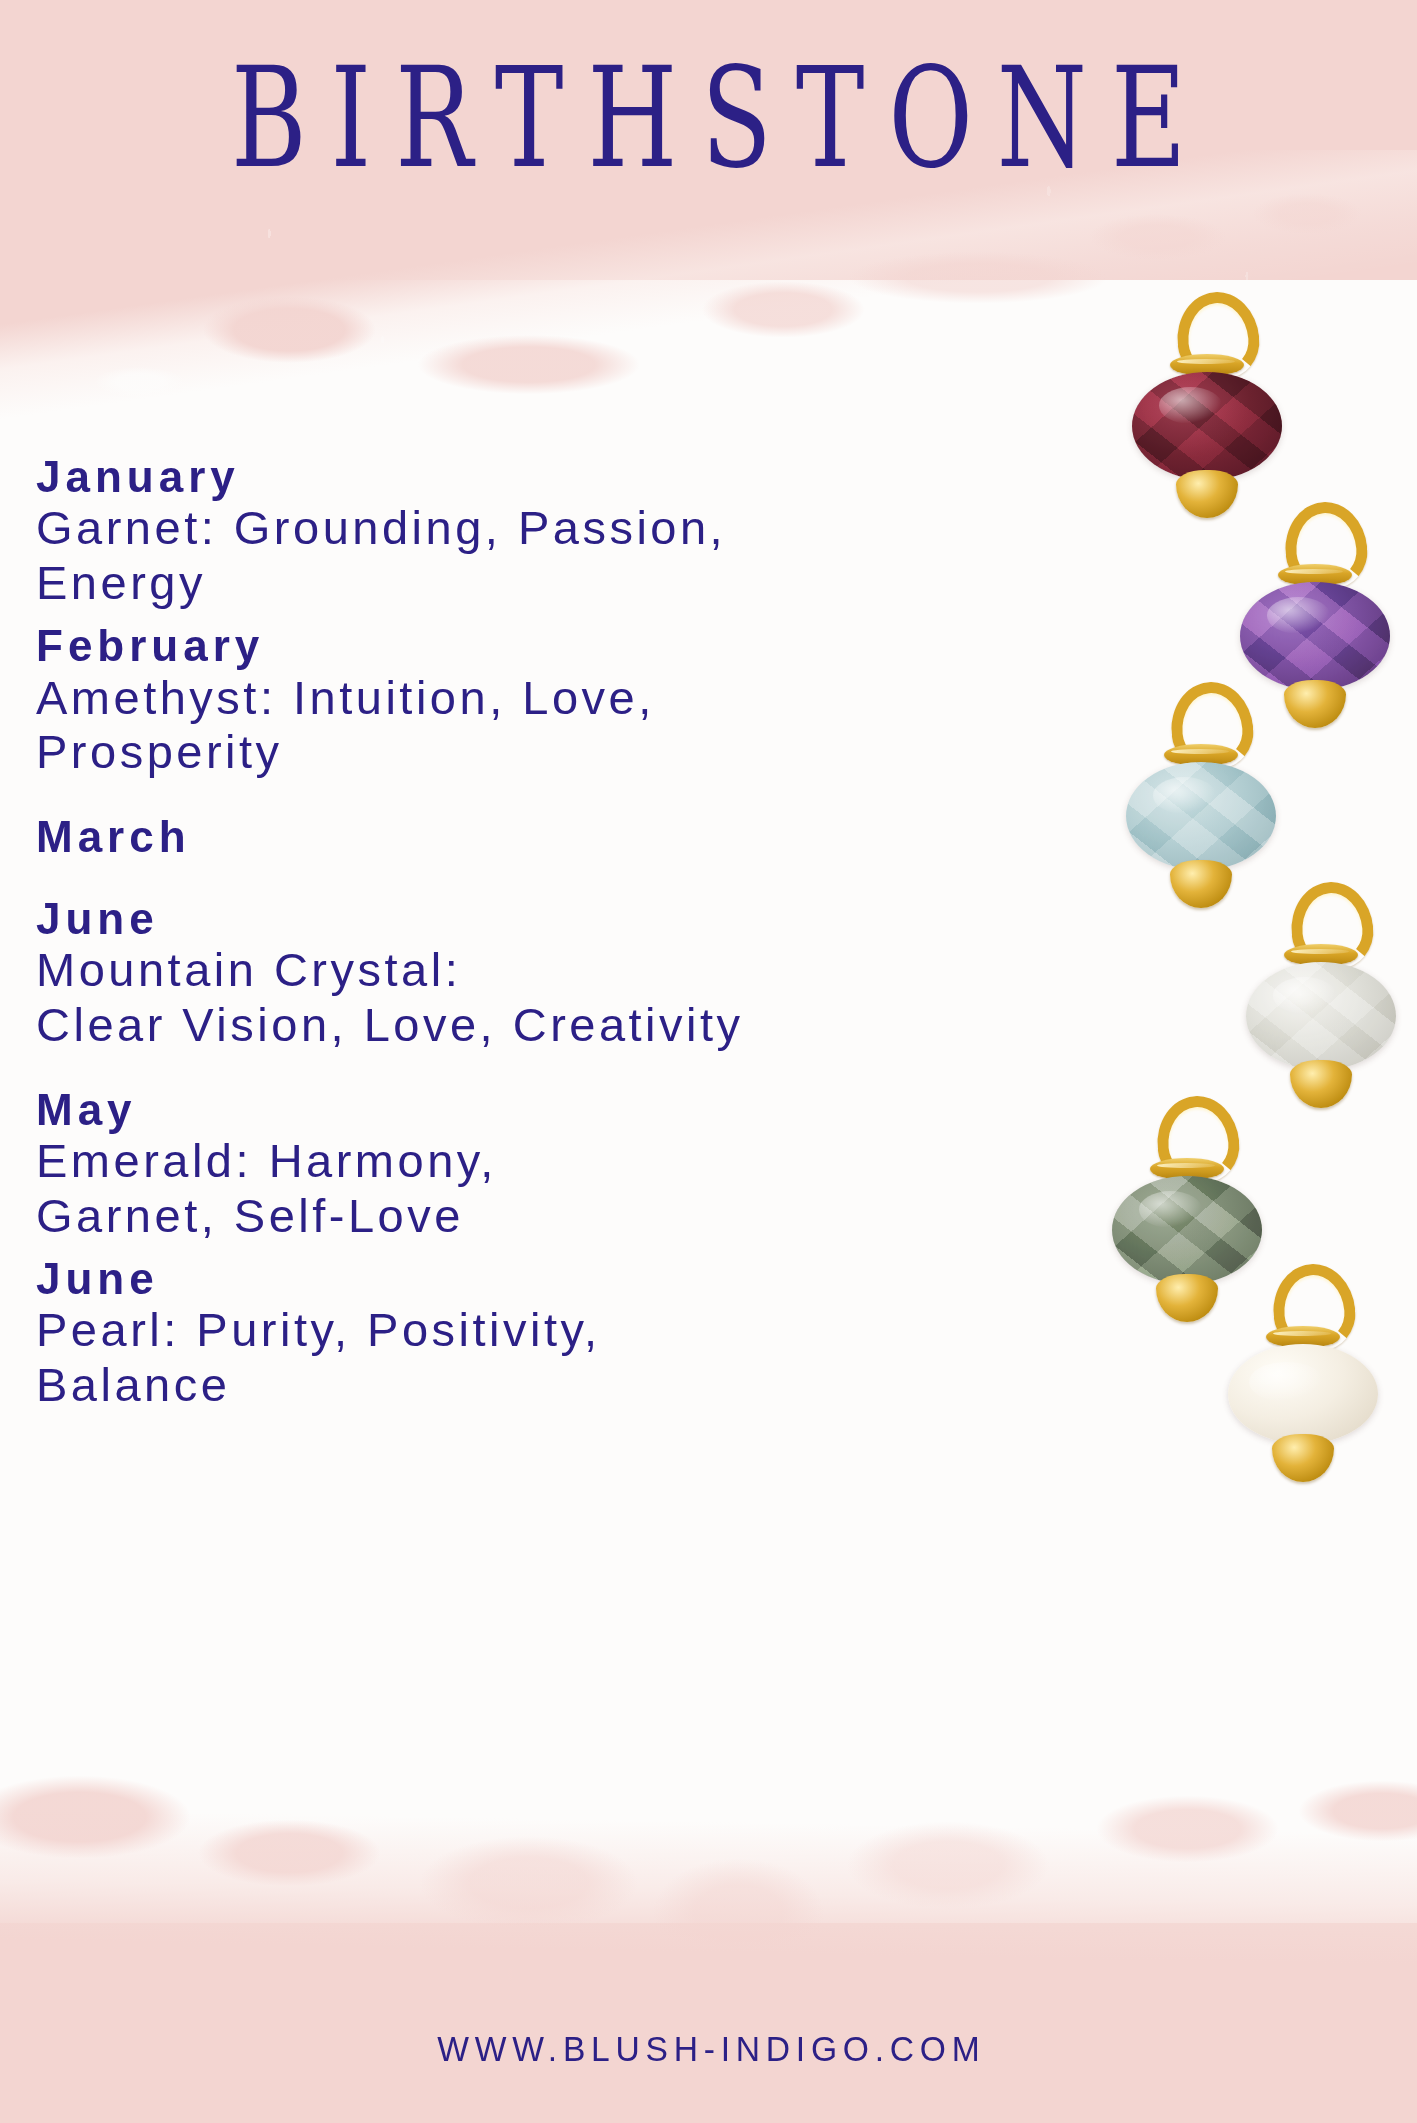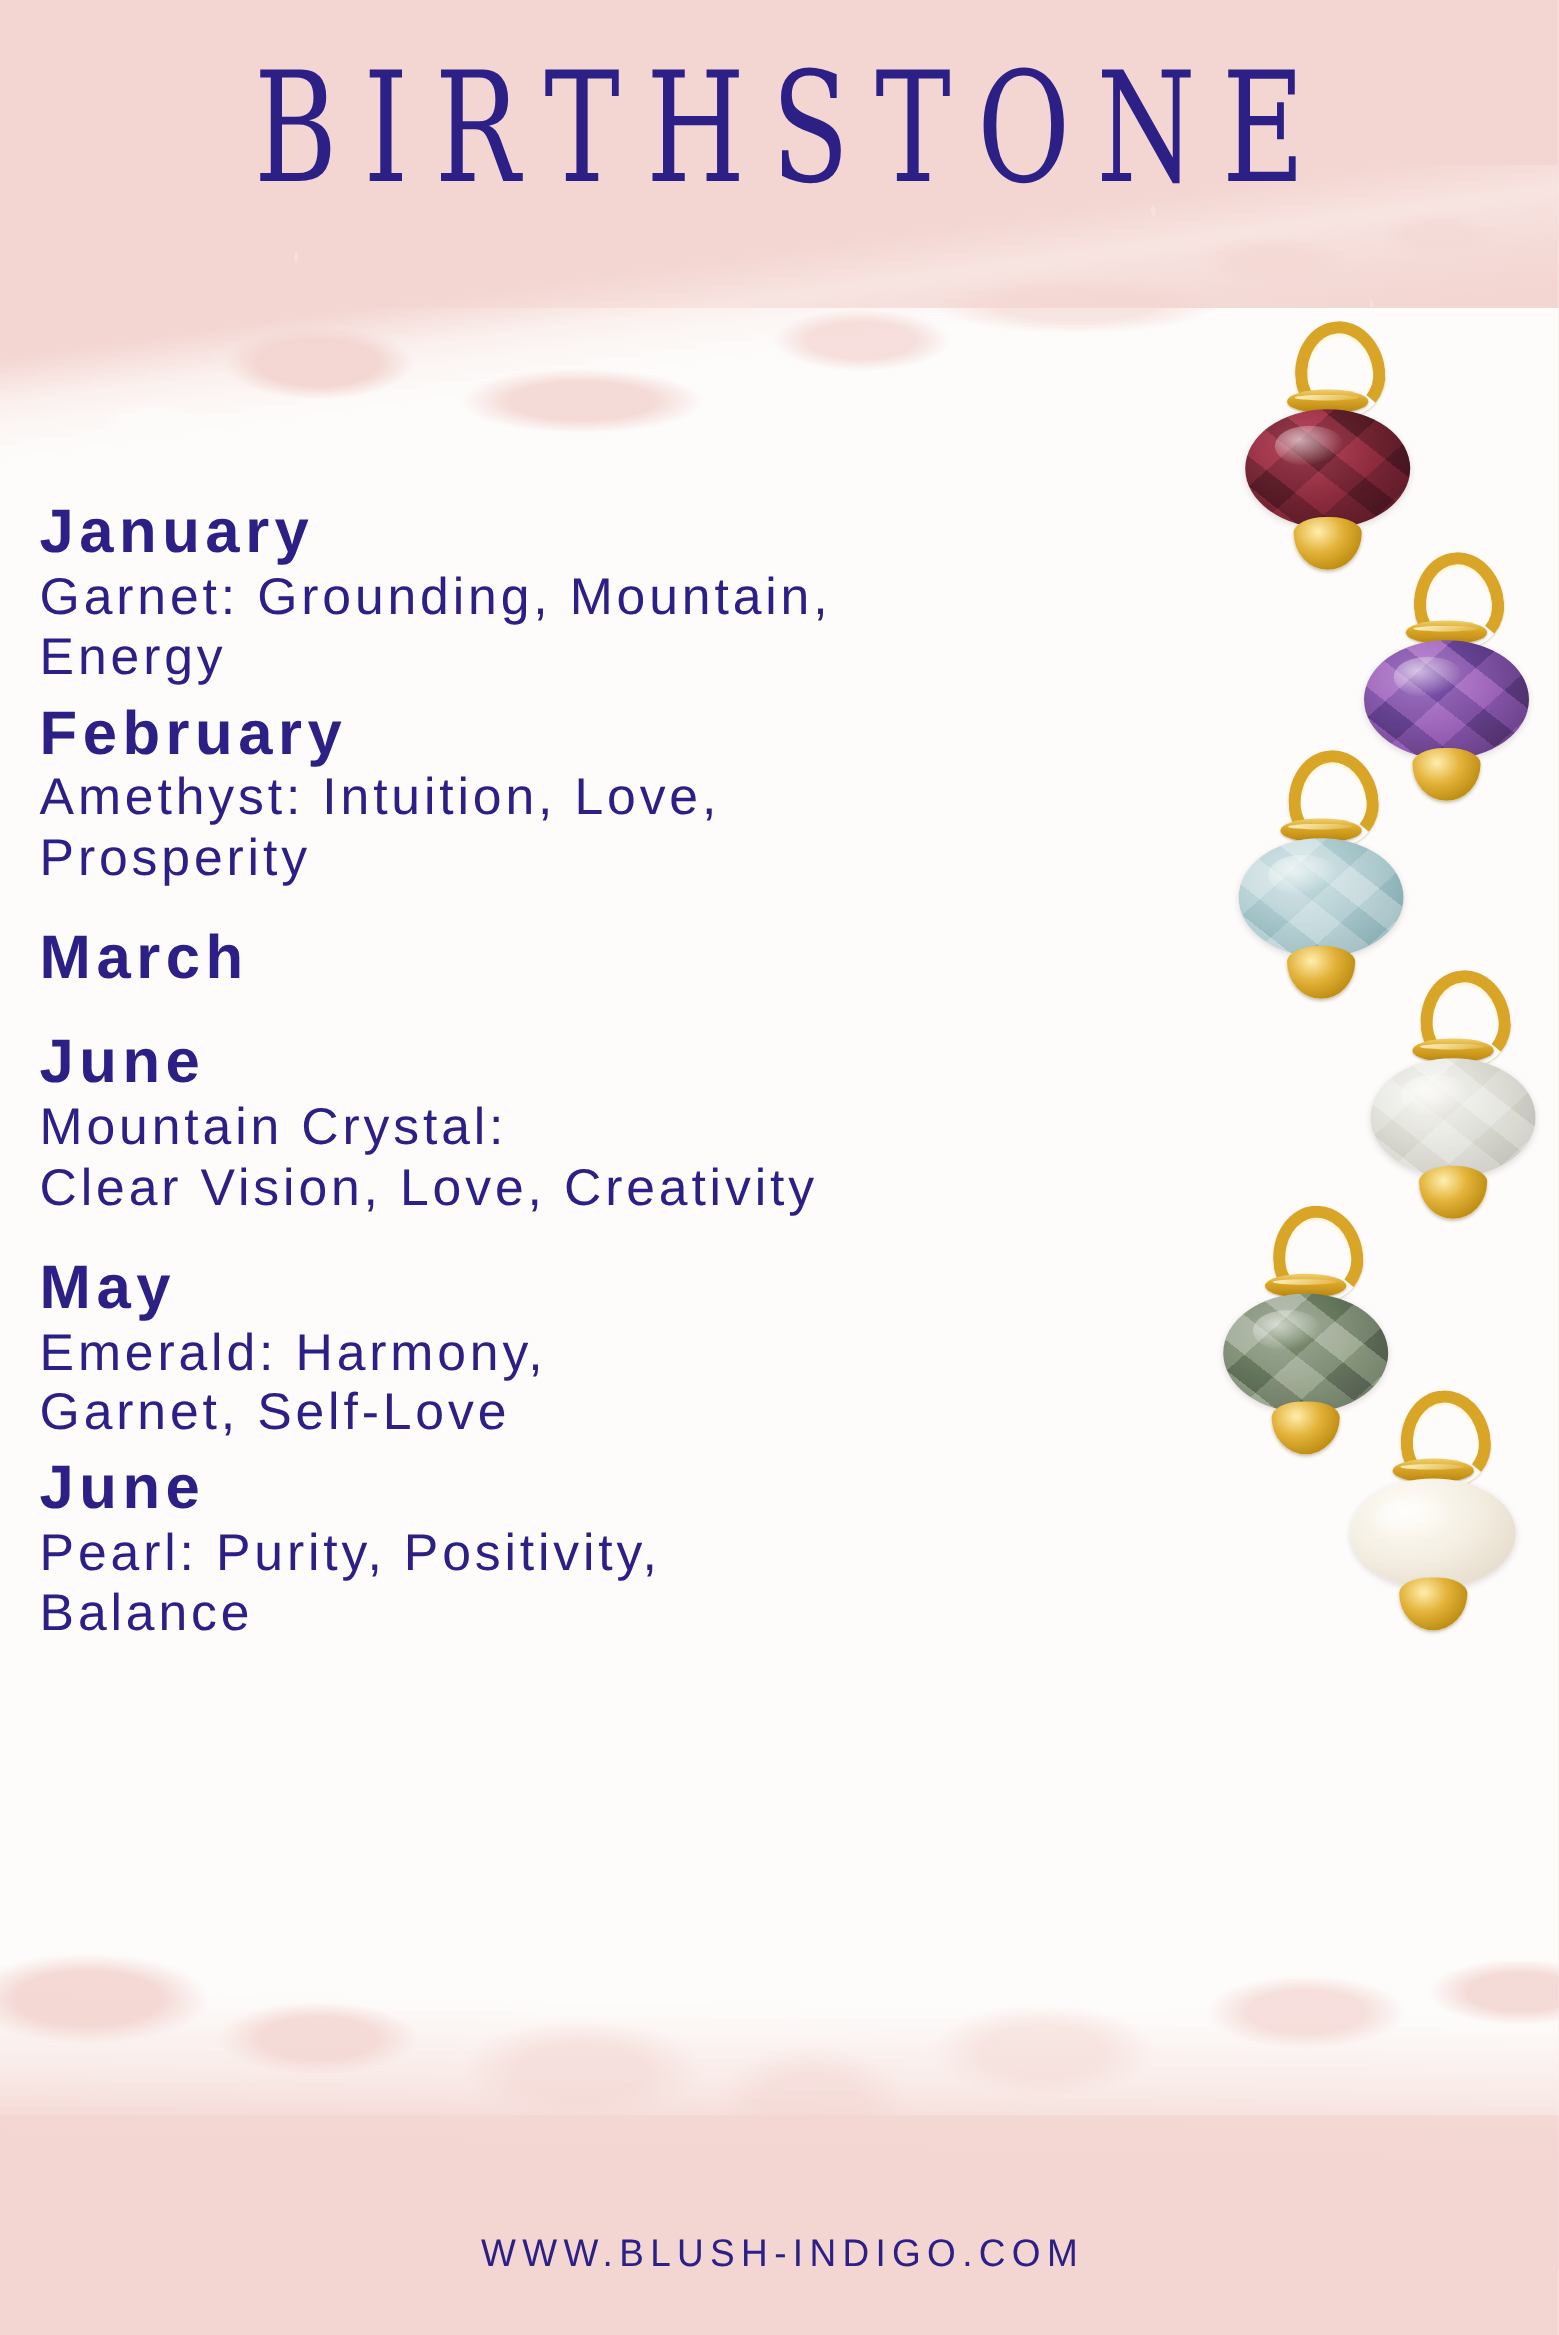--- a/index.html
+++ b/index.html
@@ -87,21 +87,21 @@
     white-space:nowrap;
   }
 
   
   .list{
     position:absolute;left:36px;top:452px;width:950px;
   }
   .entry{margin-bottom:6px;}
   .entry:last-child{margin-bottom:0;}
   .month{
-    font-size:56px;
+    font-size:44px;
     font-weight:bold;
     letter-spacing:5px;
     color:#2c2086;
     line-height:1.12;
     white-space:nowrap;
   }
   .desc{
     font-size:47px;
     font-weight:400;
     letter-spacing:3.5px;
@@ -187,21 +187,21 @@
     <div class="paint-bot2"></div>
   </div>
   <div class="speckles"></div>
 
   <div class="title">BIRTHSTONE</div>
 
   <div class="list">
 
     <div class="entry">
       <div class="month">January</div>
-      <div class="desc">Garnet: Grounding, Mountain,
+      <div class="desc">Garnet: Grounding, Passion,
 Energy</div>
     </div>
     <div class="gap-sm"></div>
 
     <div class="entry">
       <div class="month">February</div>
       <div class="desc">Amethyst: Intuition, Love,
 Prosperity</div>
     </div>
     <div class="gap-md"></div>

